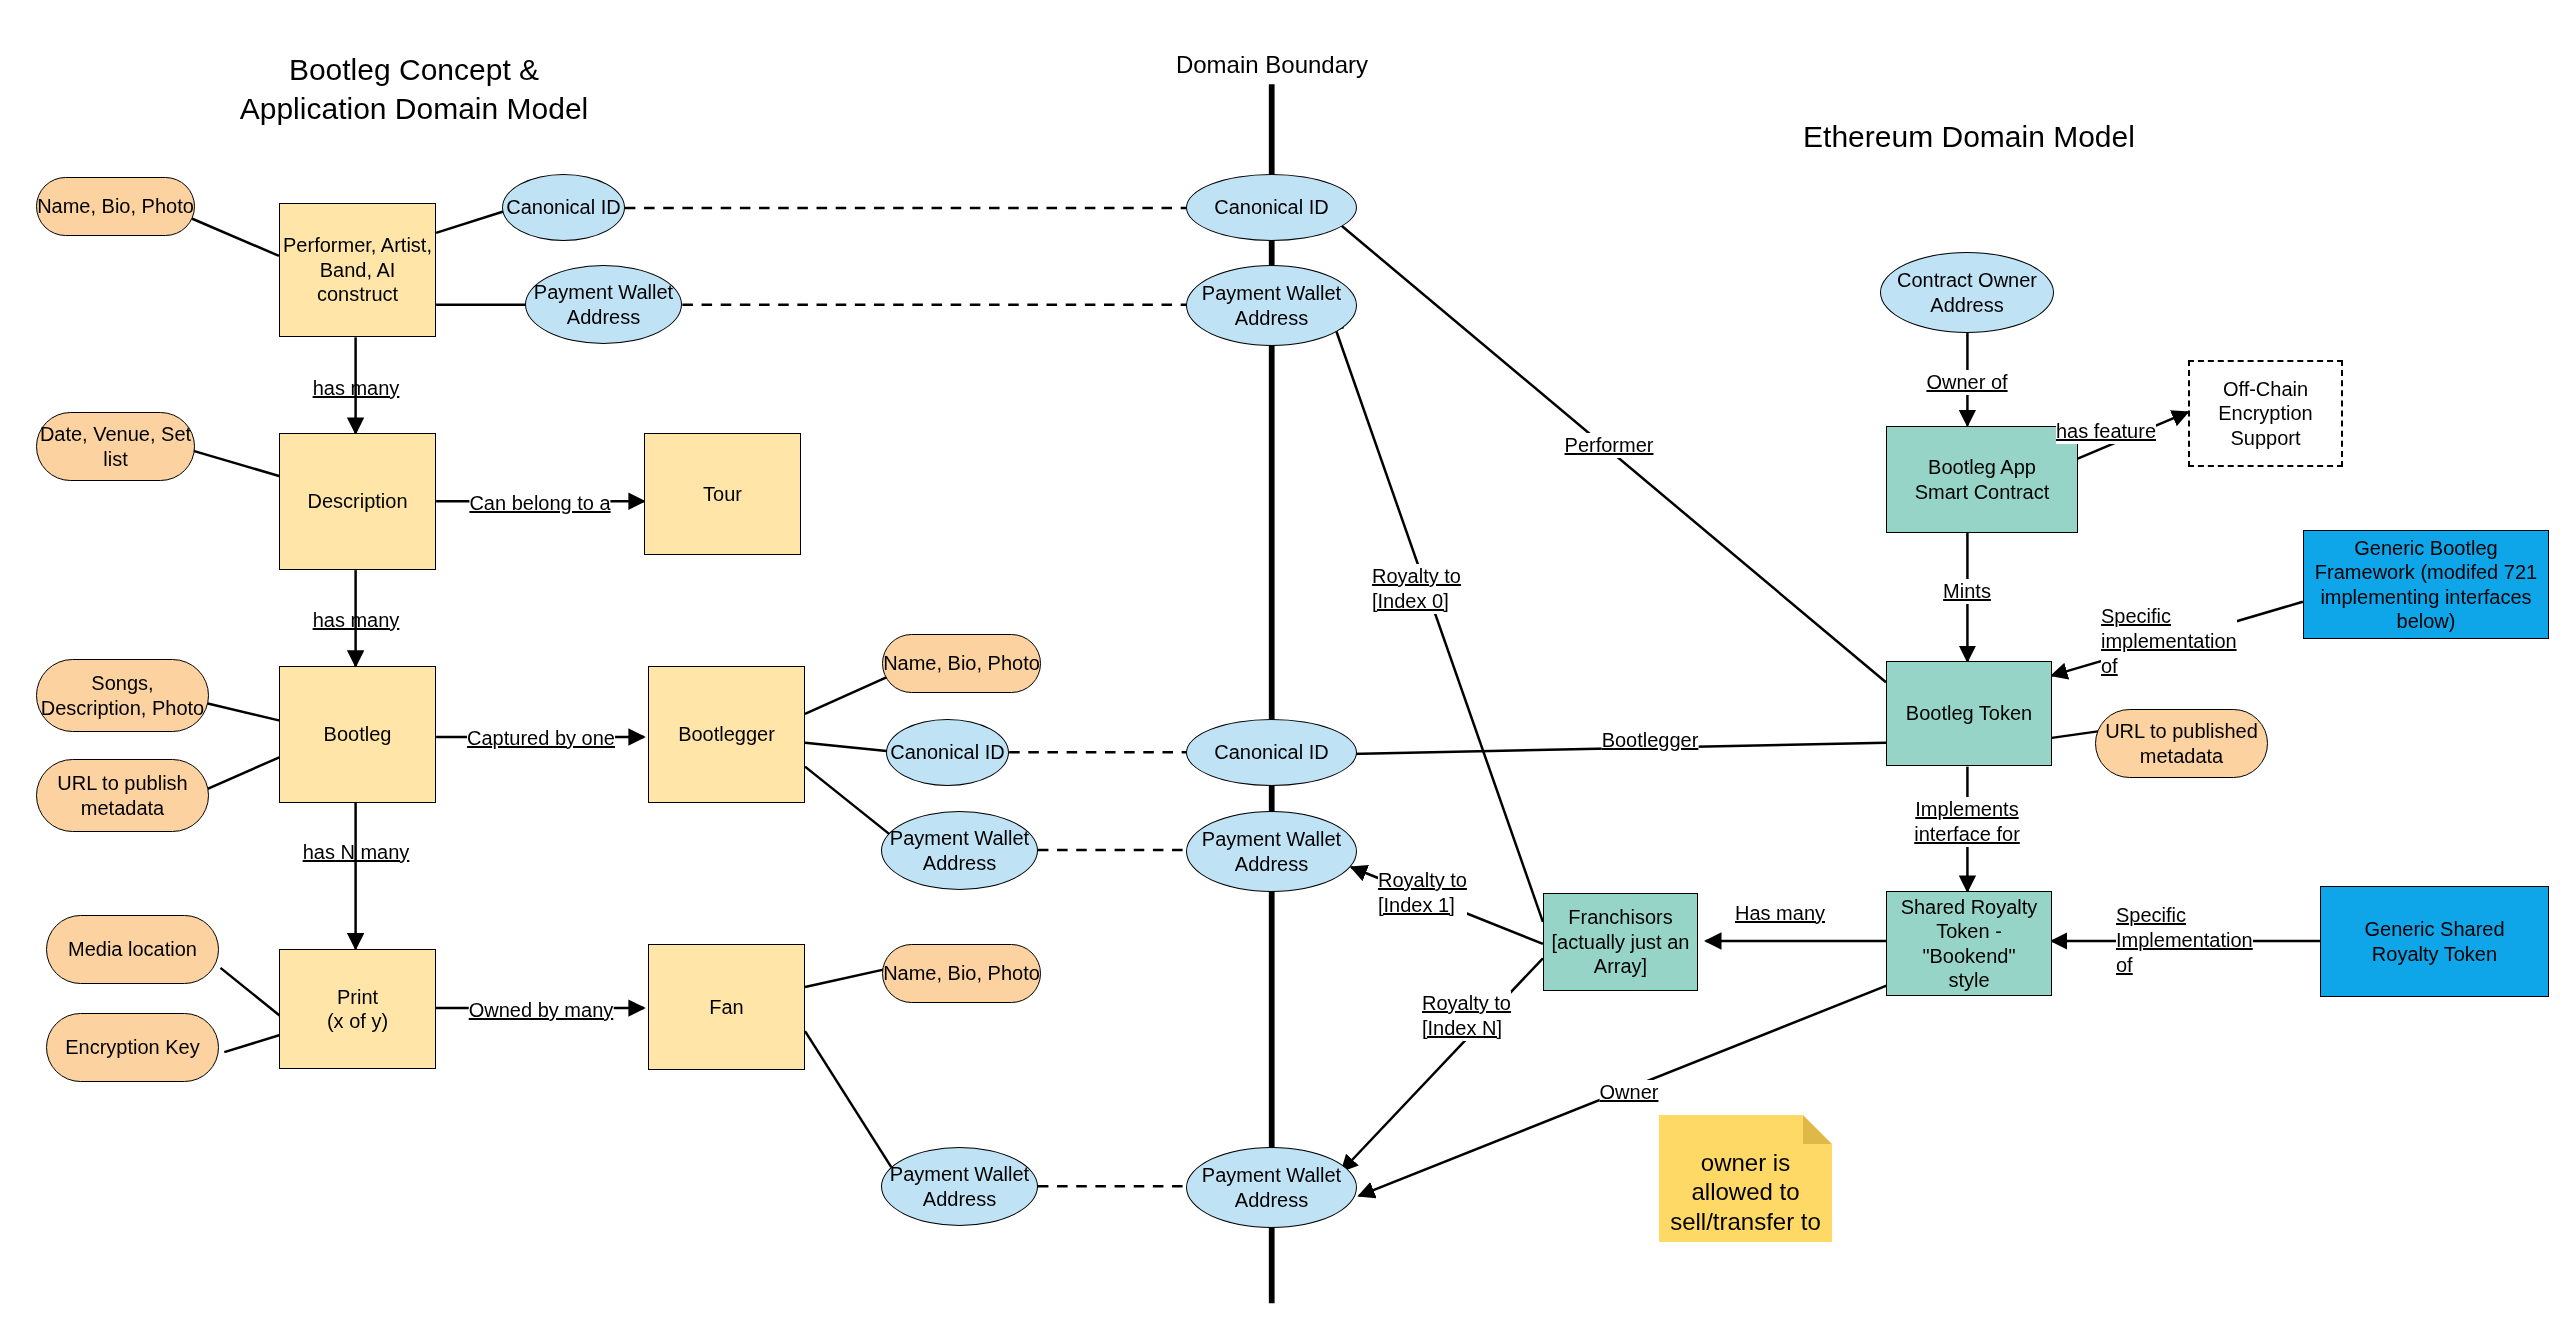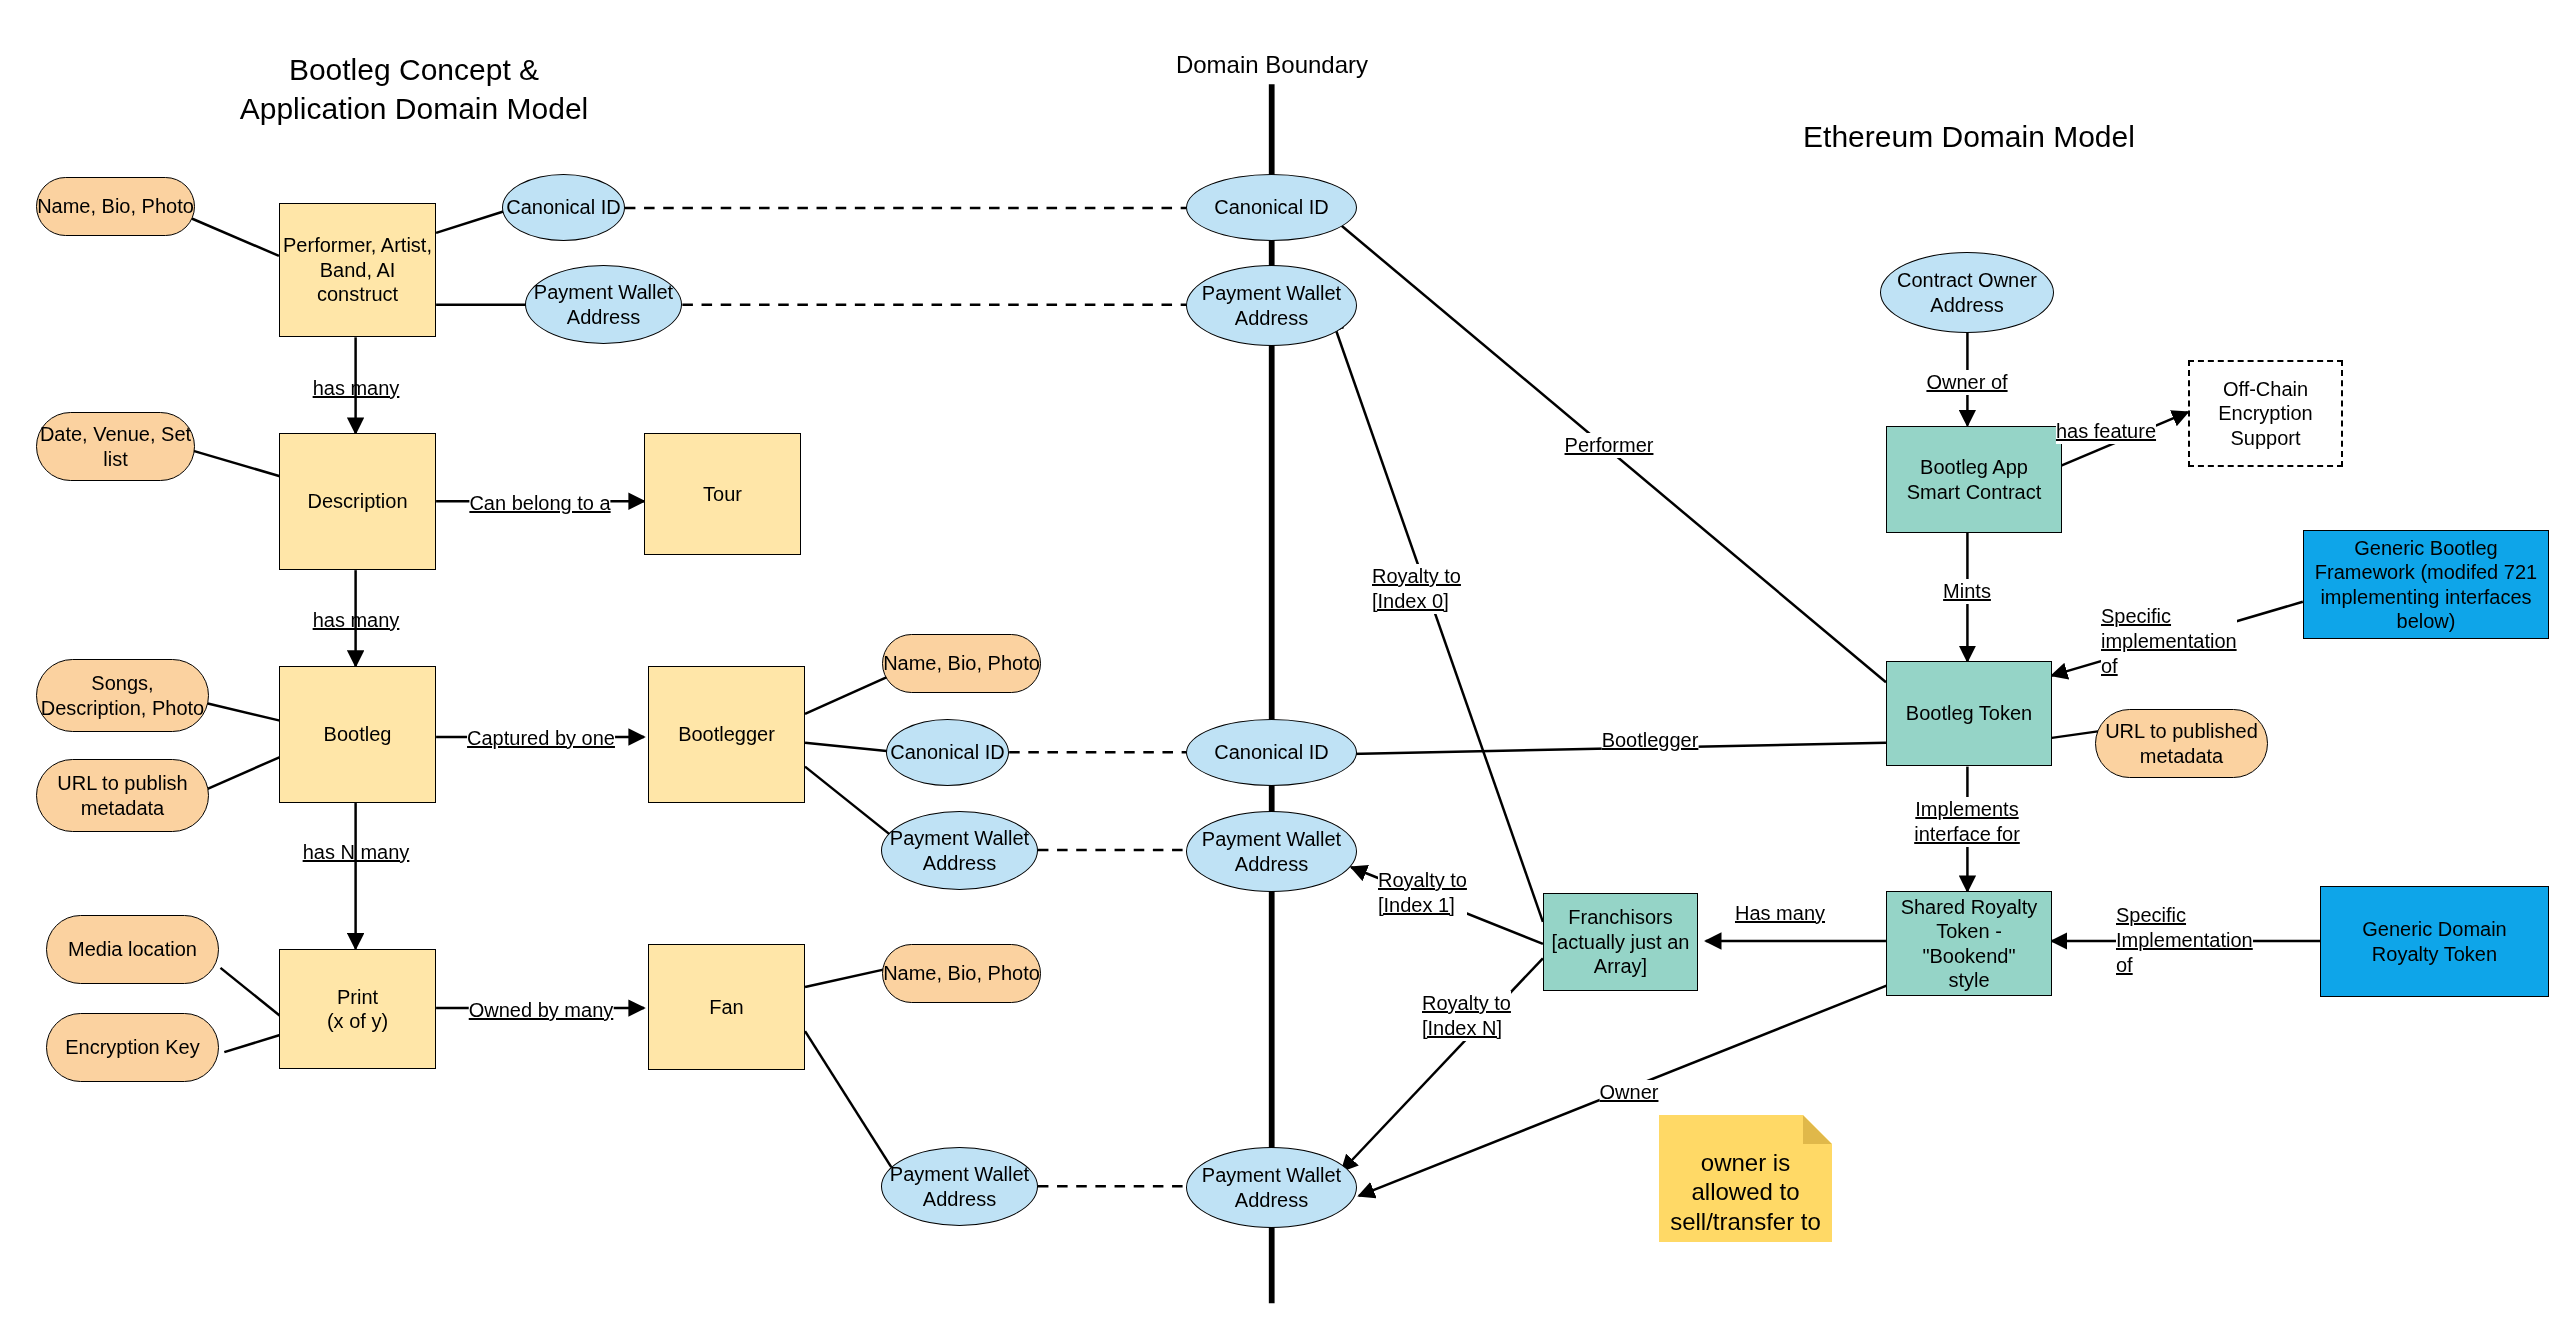--- a/index.html
+++ b/index.html
@@ -311,21 +311,21 @@
   <div class="label l" style="left:1422px; top:991px; background:#fff;">Royalty to
 [Index N]</div>
   <div class="label c" style="left:1650px; top:728px; background:#fff;">Bootlegger</div>
   <div class="label c" style="left:1629px; top:1080px; background:#fff;">Owner</div>
 
   <div class="node oval" style="left:1880px; top:252px; width:174px; height:81px;">
     <span>Contract Owner
 Address</span>
   </div>
 
-  <div class="node eth" style="left:1886px; top:426px; width:176px; height:107px;">
+  <div class="node eth" style="left:1886px; top:426px; width:192px; height:107px;">
     <span>Bootleg App
 Smart Contract</span>
   </div>
   <div class="node eth" style="left:1886px; top:661px; width:166px; height:105px;">
     <span>Bootleg Token</span>
   </div>
   <div class="node eth" style="left:1886px; top:891px; width:166px; height:105px;">
     <span>Shared Royalty
 Token - "Bookend"
 style</span>
@@ -346,21 +346,21 @@
 Encryption
 Support</span>
   </div>
 
   <div class="node plain" style="left:2303px; top:530px; width:246px; height:109px;">
     <span>Generic Bootleg
 Framework (modifed 721
 implementing interfaces below)</span>
   </div>
   <div class="node plain" style="left:2320px; top:886px; width:229px; height:111px;">
-    <span>Generic Domain
+    <span>Generic Shared
 Royalty Token</span>
   </div>
 
   <div class="node note" style="left:1659px; top:1115px; width:173px; height:127px;">
     <span>owner is allowed to
 sell/transfer to new
 owner</span>
   </div>
 
   <div class="label c" style="left:1967px; top:370px; background:#fff;">Owner of</div>

